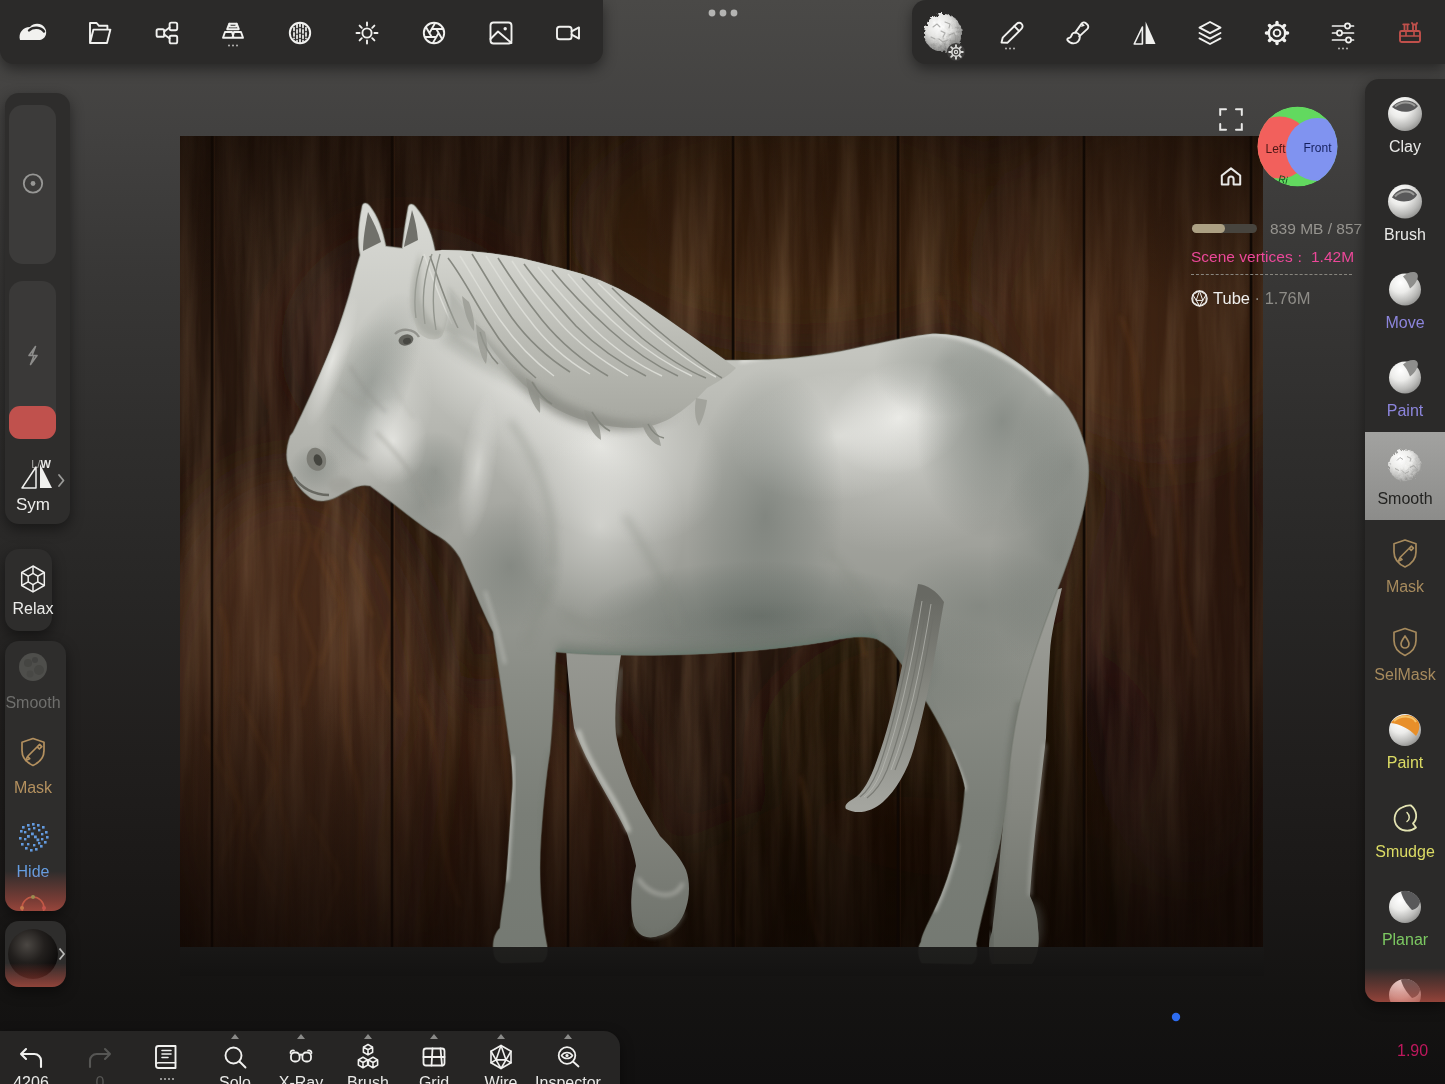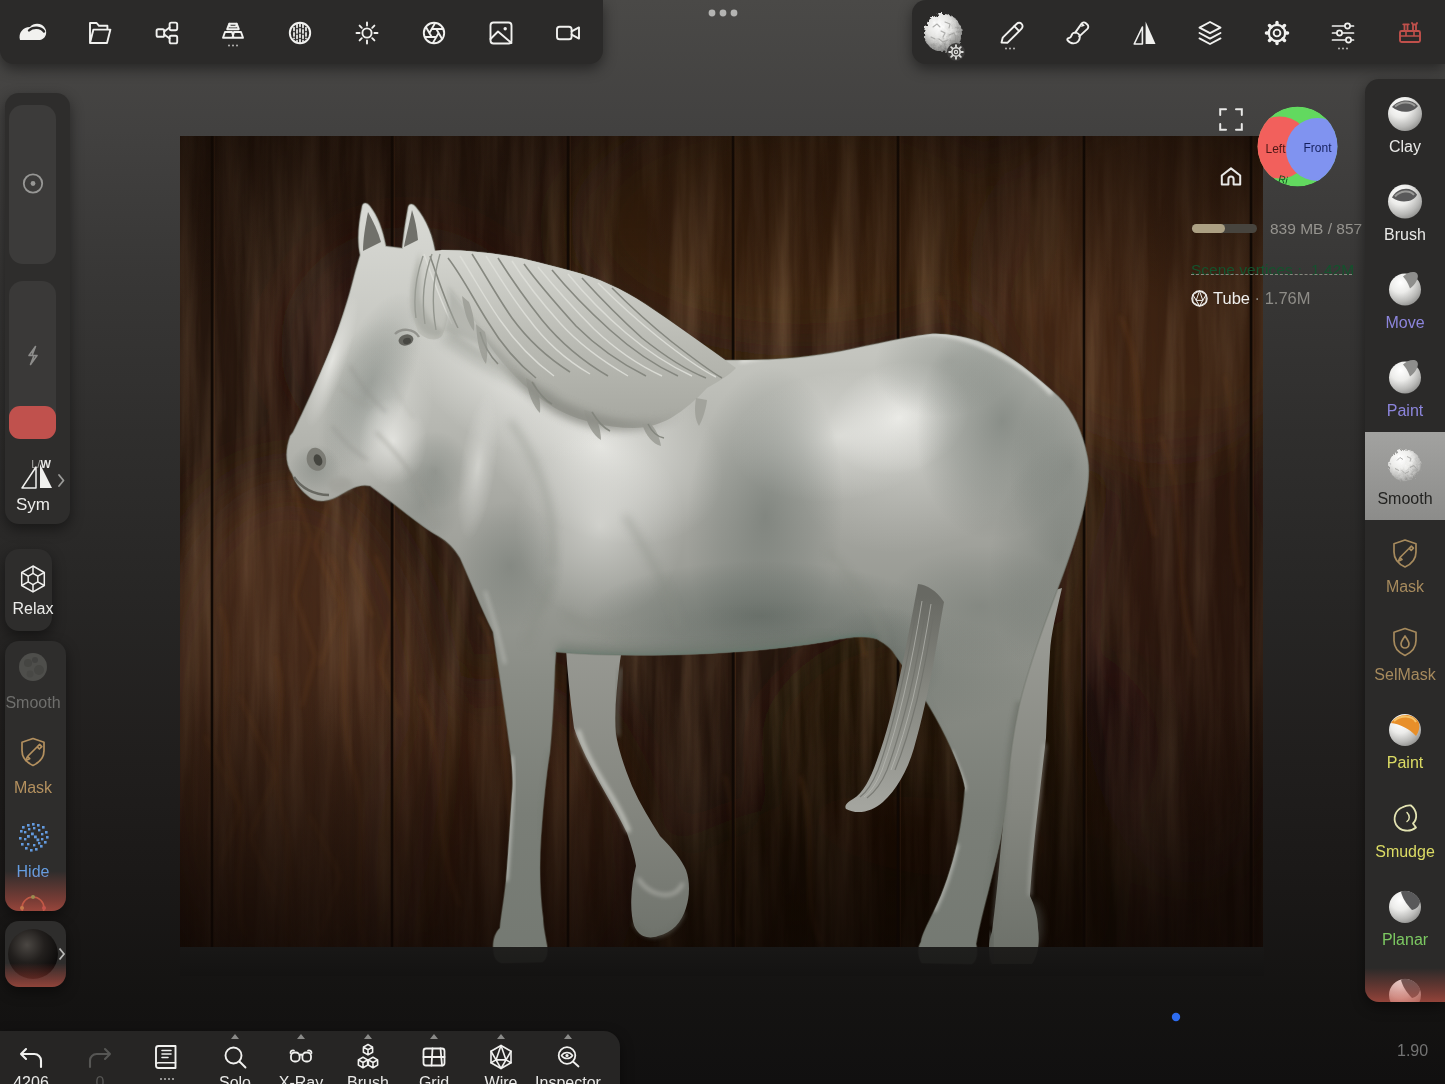--- a/index.html
+++ b/index.html
@@ -299,21 +299,21 @@
    <text x="20" y="5" font-family="Liberation Sans" font-size="12" fill="#15205e" text-anchor="middle">Front</text>
    <text x="-6" y="39" font-family="Liberation Sans" font-size="10" fill="#0f4f1e" text-anchor="middle" transform="rotate(14)">Ri</text>
   </g>
  </svg>
  <svg class="abs" style="left:1220px;top:167px" width="22" height="19" fill="none" stroke="#e8e8e6" stroke-width="2" stroke-linejoin="round" stroke-linecap="round">
   <path d="M1.8,8.5 L11,1.4 L20.2,8.5 V17.6 H13.6 V12 A2.6,2.6 0 0 0 8.4,12 V17.6 H1.8 Z"></path>
  </svg>
  <div class="abs" style="left:1192px;top:224px;width:65px;height:9px;border-radius:4.5px;background:#47443e"></div>
  <div class="abs" style="left:1192px;top:224px;width:33px;height:9px;border-radius:4.5px;background:#aca083"></div>
  <div class="abs" style="left:1270px;top:220px;font-size:15.5px;color:#96948f">839 MB / 857 MB</div>
- <div class="abs" style="left:1191px;top:261px;font-size:15.5px;color:#14532d">Scene vertices<span style="font-size:14px">：</span> 1.42M</div>
+ <div class="abs" style="left:1191px;top:248px;font-size:15.5px;color:#ec4899">Scene vertices<span style="font-size:14px">：</span> 1.42M</div>
  <div class="abs" style="left:1191px;top:274px;width:161px;border-top:1.6px dashed #87857e"></div>
  <svg class="abs" style="left:1191px;top:290px" width="17" height="17" viewBox="-8.5 -8.5 17 17" fill="none" stroke="#efefed" stroke-width="1.3">
   <circle r="7.6"></circle>
   <path d="M0,-7.6 L6.6,-3.8 V3.8 L0,7.6 L-6.6,3.8 V-3.8 Z M0,-7.6 L3.3,1.9 H-3.3 Z M-6.6,-3.8 L-3.3,1.9 M6.6,-3.8 L3.3,1.9 M0,7.6 L-3.3,1.9 M0,7.6 L3.3,1.9" stroke-width="1"></path>
  </svg>
  <div class="abs" style="left:1213px;top:289px;font-size:16.5px;color:#efefed">Tube <span style="color:#8e8c87">· 1.76M</span></div>
 </div>
 
 <div class="bar" style="left:0;top:0;width:603px;height:64px;border-radius:0 0 14px 14px" id="tlbar">
 <svg width="603" height="64" viewBox="0 0 603 64" fill="none" stroke="#f1f1ef" stroke-width="1.9" stroke-linecap="round" stroke-linejoin="round">
@@ -722,13 +722,13 @@
       <circle cx="5" cy="4" r="3.4" fill="#b4b4b2"></circle>
       <circle cx="16" cy="4" r="3.4" fill="#b4b4b2"></circle>
       <circle cx="27" cy="4" r="3.4" fill="#b4b4b2"></circle>
     </svg>
 </div>
 <div class="abs" style="left:1171px;top:1012px">
     <svg width="10" height="10">
       <circle cx="5" cy="5" r="4.2" fill="#2d6cf0"></circle>
     </svg>
   </div>
-<div class="abs" style="left:1397px;top:1042px;font-size:16px;color:#737373">1.90</div>
+<div class="abs" style="left:1397px;top:1042px;font-size:16px;color:#be185d">1.90</div>
 
 </body></html>

